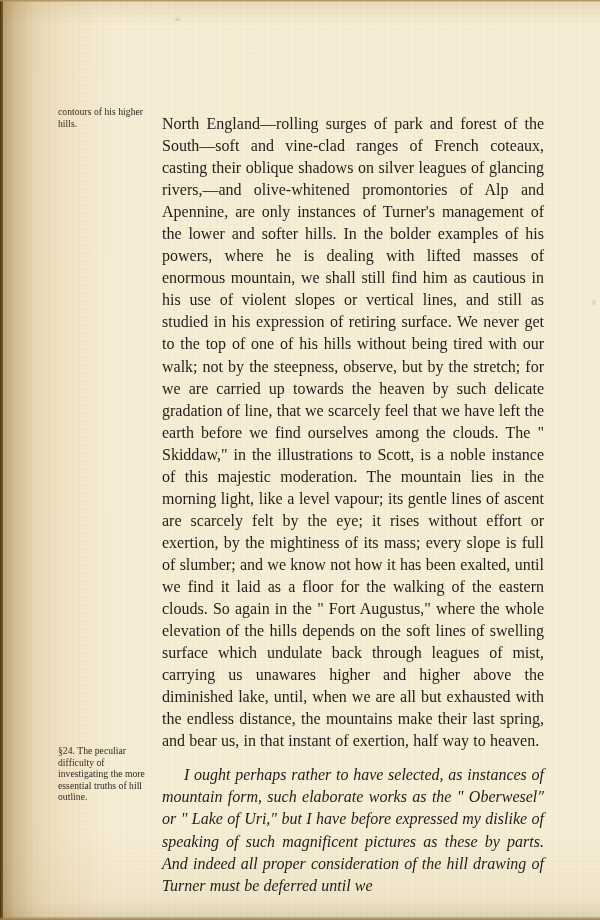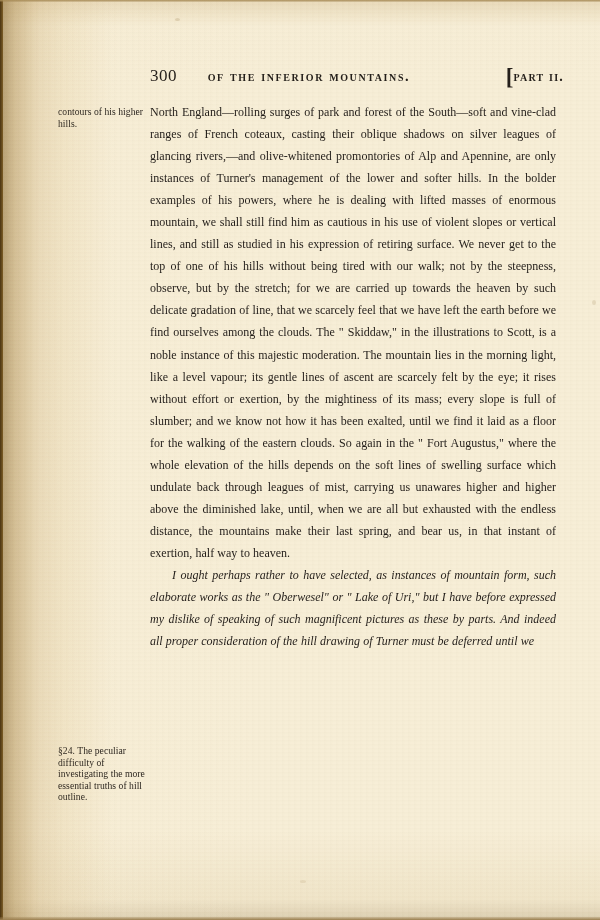--- a/index.html
+++ b/index.html
@@ -186,22 +186,22 @@
   }
 
   
   .body-col {
     position: absolute;
     left: 150px;
     top: 101px;
     width: 406px;
   }
   .para {
-    margin: 0;
-    font-size: 12px;
+    margin: 12px;
+    font-size: 16px;
     line-height: 22.05px;
     text-align: justify;
     text-align-last: left;
     color: #221d19;
     hyphens: none;
     word-spacing: 0.2px;
   }
   .para.indent {
     text-indent: 22px;
     font-style: italic;
@@ -233,25 +233,20 @@
 </head>
 <body>
 
 <div class="page">
 
   <div class="paper-tone"></div>
   <div class="paper-grain"></div>
 
   <div class="content">
 
-    <div class="running-head">
-      <div class="folio">300</div>
-      <div class="head-title">OF THE INFERIOR MOUNTAINS.</div>
-      <div class="head-part"><span class="brkt">[</span><span>PART II.</span></div>
-    </div>
 
     <div class="margin-note n1">contours of his higher hills.</div>
     <div class="margin-note n2">§24. The peculiar difficulty of investigating the more essential truths of hill outline.</div>
 
     <div class="body-col">
       <p class="para">North England—rolling surges of park and forest of the South—soft and vine-clad ranges of French coteaux, casting their oblique shadows on silver leagues of glancing rivers,—and olive-whitened promontories of Alp and Apennine, are only instances of Turner's management of the lower and softer hills.  In the bolder examples of his powers, where he is dealing with lifted masses of enormous mountain, we shall still find him as cautious in his use of violent slopes or vertical lines, and still as studied in his expression of retiring surface.  We never get to the top of one of his hills without being tired with our walk; not by the steepness, observe, but by the stretch; for we are carried up towards the heaven by such delicate gradation of line, that we scarcely feel that we have left the earth before we find ourselves among the clouds. The " Skiddaw," in the illustrations to Scott, is a noble instance of this majestic moderation.  The mountain lies in the morning light, like a level vapour; its gentle lines of ascent are scarcely felt by the eye; it rises without effort or exertion, by the mightiness of its mass; every slope is full of slumber; and we know not how it has been exalted, until we find it laid as a floor for the walking of the eastern clouds.  So again in the " Fort Augustus," where the whole elevation of the hills depends on the soft lines of swelling surface which undulate back through leagues of mist, carrying us unawares higher and higher above the diminished lake, until, when we are all but exhausted with the endless distance, the mountains make their last spring, and bear us, in that instant of exertion, half way to heaven.</p>
       <p class="para indent">I ought perhaps rather to have selected, as instances of mountain form, such elaborate works as the " Oberwesel" or " Lake of Uri," but I have before expressed my dislike of speaking of such magnificent pictures as these by parts.  And indeed all proper consideration of the hill drawing of Turner must be deferred until we</p>
     </div>
 
     <div class="blotch" style="left:175px; top:18px; width:5px; height:3px; background:rgba(150,120,70,0.22);"></div>

